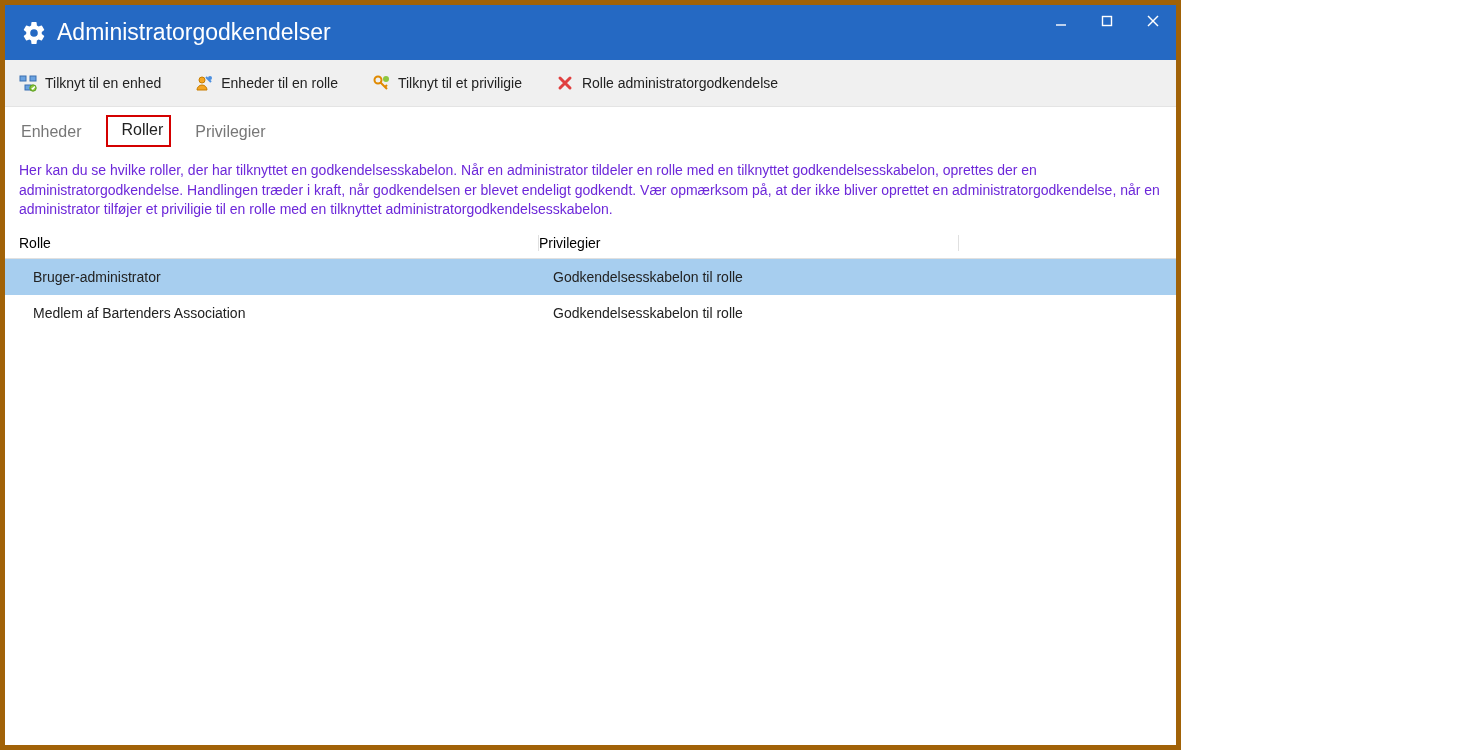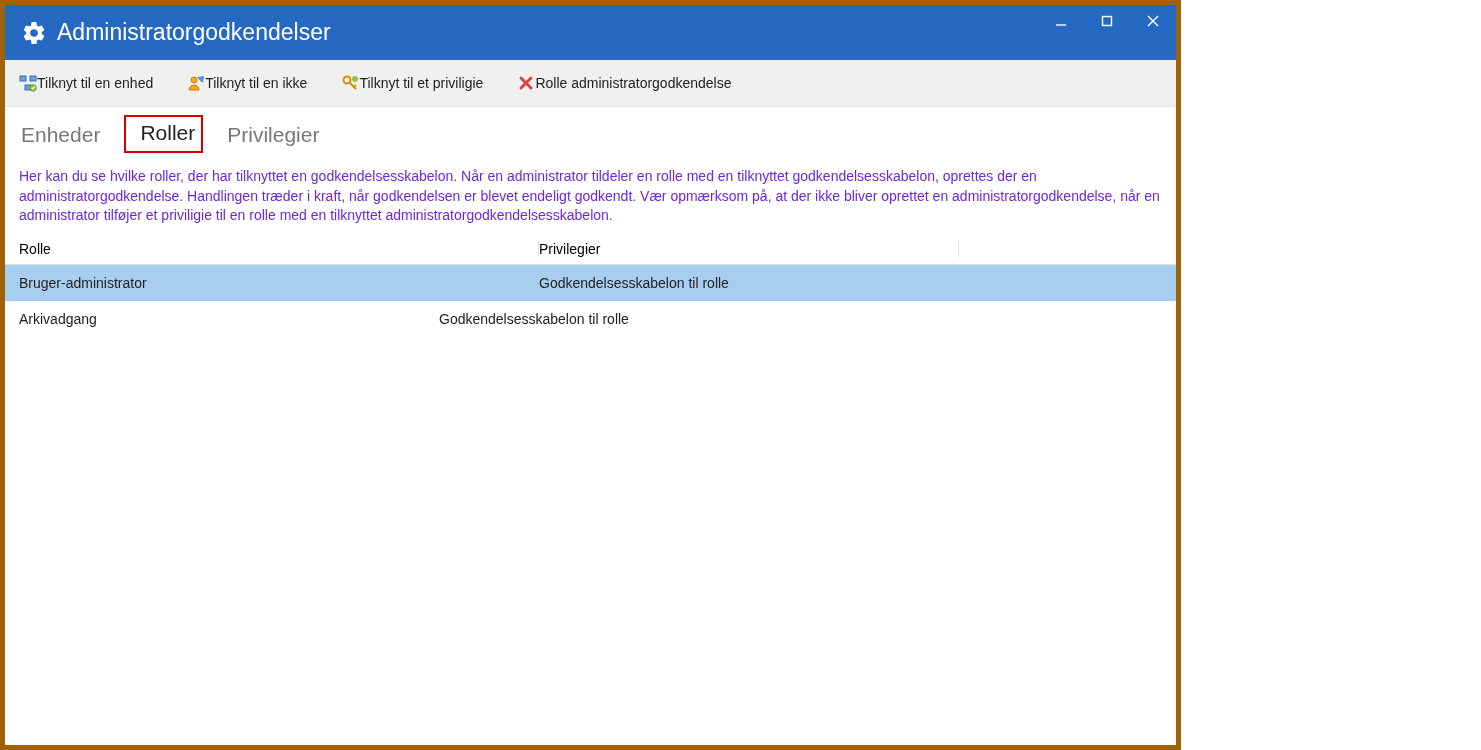--- a/index.html
+++ b/index.html
@@ -4,37 +4,37 @@
 <style>
   html,body{margin:0;padding:0;font-family:"Segoe UI",Arial,sans-serif;font-size:14px;color:#222;background:#fff}
   .window{width:1181px;height:750px;box-sizing:border-box;border:5px solid #a16207;display:flex;flex-direction:column;overflow:hidden}
   .titlebar{background:#2569c3;color:#fff;height:55px;display:flex;align-items:center;padding:0 0 0 16px;position:relative}
   .titlebar .gear{width:26px;height:26px;display:inline-flex;align-items:center;justify-content:center;margin-right:10px}
   .titlebar .title{font-size:23px;font-weight:400}
   .win-controls{position:absolute;right:0;top:0;height:55px;display:flex}
   .win-btn{width:46px;height:32px;display:flex;align-items:center;justify-content:center;color:#fff;font-size:13px}
   .win-btn svg{stroke:#fff}
   .toolbar{background:#f0f0f0;height:46px;display:flex;align-items:center;padding:0 14px;gap:34px;border-bottom:1px solid #e4e4e4}
-  .tool-btn{display:flex;align-items:center;gap:0;font-size:14px;color:#222;cursor:pointer}
+  .tool-btn{display:flex;align-items:center;gap:8px;font-size:14px;color:#222;cursor:pointer}
   .tool-btn .ico{width:18px;height:18px;display:inline-flex;align-items:center;justify-content:center}
   .tabs{display:flex;gap:22px;padding:10px 14px 0 14px;align-items:flex-end}
-  .tab{font-size:21px;color:#777;padding:0 2px 6px 2px;cursor:pointer}
+  .tab{font-size:16px;color:#777;padding:0 2px 6px 2px;cursor:pointer}
   .tab.active{color:#222;border-bottom:3px solid #2569c3}
   .tab.highlight-box{border:2px solid #d40000;padding:4px 6px 6px 14px;margin-top:-2px}
   .desc{padding:14px 14px 8px 14px;color:#6d28d9;line-height:1.4;font-size:14px}
   .table{display:flex;flex-direction:column;padding:0 0 0 0}
   .thead,.trow{display:flex;align-items:center}
   .thead{padding:0 14px;height:30px;color:#222}
   .th,.td{box-sizing:border-box;padding-right:12px;white-space:nowrap;overflow:hidden;text-overflow:ellipsis}
   .col-role{width:520px;border-right:1px solid #e0e0e0}
   .col-priv{width:420px;border-right:1px solid #e0e0e0}
   .col-tmpl{flex:1}
   .thead .th{font-size:14px;color:#000000}
   .tbody{border-top:1px solid #e0e0e0}
-  .trow{padding:0 14px;height:36px;font-size:14px}
+  .trow{padding:0 28px;height:36px;font-size:14px}
   .trow.selected{background:#a7ceef}
   .trow .td.col-role{border-right:none}
   .trow .td.col-priv{border-right:none}
 </style>
 </head>
 <body>
 
 <div class="window">
 
   <div class="titlebar">
@@ -79,21 +79,21 @@
     </div>
     <div class="tool-btn">
       <span class="ico">
         <svg width="18" height="18" viewBox="0 0 18 18">
             <circle cx="7" cy="6" r="3" fill="#f5a623" stroke="#c77d00"></circle>
             <path d="M2 16 a5 5 0 0 1 10 0 z" fill="#f5a623" stroke="#c77d00"></path>
             <path d="M11 3 l5 5" stroke="#4b8fe0" stroke-width="2"></path>
             <circle cx="15" cy="4" r="2" fill="#4b8fe0"></circle>
           </svg>
       </span>
-      <span>Tilknyt til en ikke</span>
+      <span>Enheder til en rolle</span>
     </div>
     <div class="tool-btn">
       <span class="ico">
         <svg width="18" height="18" viewBox="0 0 18 18">
             <circle cx="6" cy="6" r="3.5" fill="none" stroke="#e08a00" stroke-width="2"></circle>
             <path d="M8 8 l7 7" stroke="#e08a00" stroke-width="2"></path>
             <path d="M13 13 l2 -2" stroke="#e08a00" stroke-width="2"></path>
             <circle cx="14" cy="5" r="3" fill="#8dc63f"></circle>
           </svg>
       </span>
@@ -121,19 +121,19 @@
     <div class="thead">
       <div class="th col-role">Rolle</div>
       <div class="th col-priv">Privilegier</div>
     </div>
     <div class="tbody">
       <div class="trow selected">
         <div class="td col-role">Bruger-administrator</div>
         <div class="td col-tmpl">Godkendelsesskabelon til rolle</div>
       </div>
       <div class="trow">
-        <div class="td col-priv">Arkivadgang</div>
+        <div class="td col-role">Medlem af Bartenders Association</div>
         <div class="td col-tmpl">Godkendelsesskabelon til rolle</div>
       </div>
     </div>
   </div>
 
 </div>
 
 </body></html>

